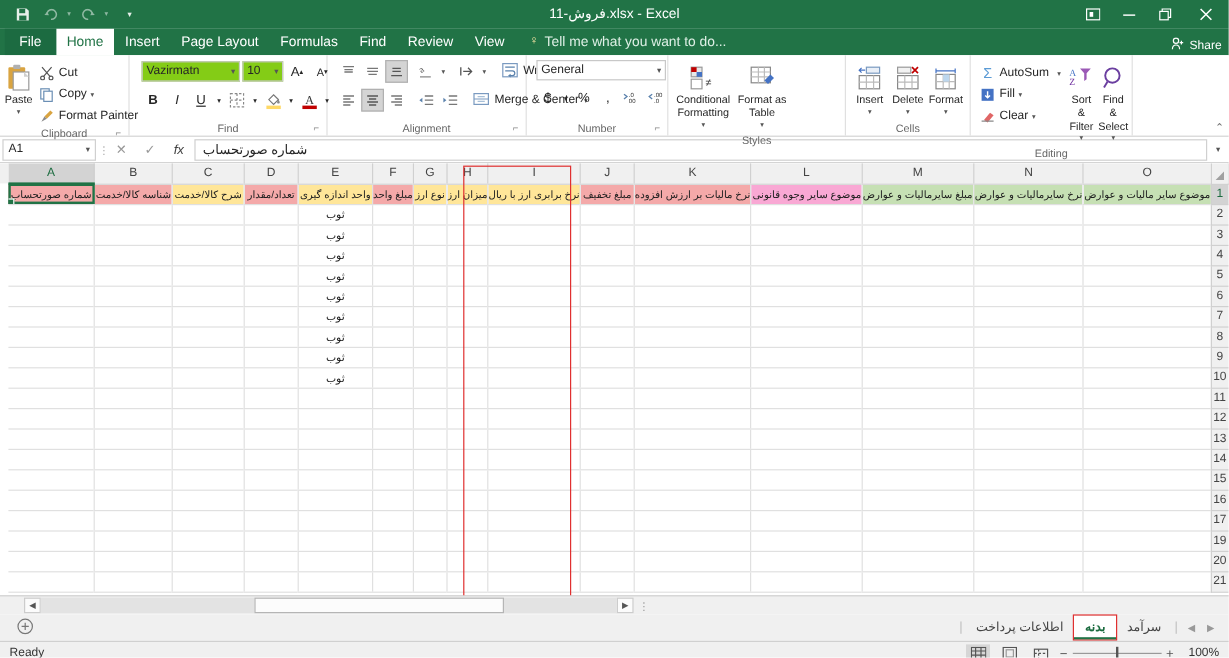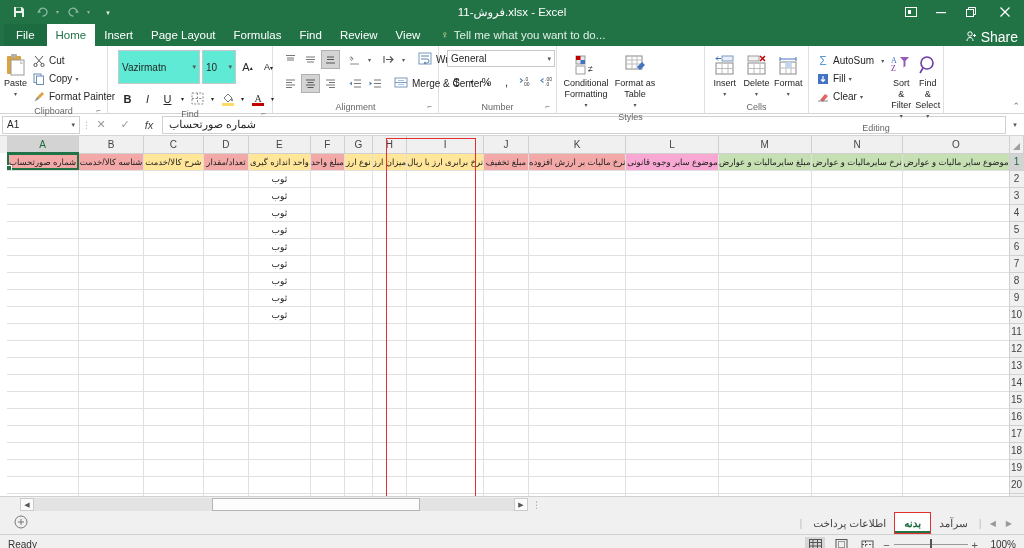--- a/index.html
+++ b/index.html
@@ -51,21 +51,21 @@
   .rb-tab.file { background: #1c6b41; padding: 0 12px; }
   .rb-tab.active { background: #ffffff; color: #217346; }
   .tellme {
     color: #dff0e6; font-size: 11.5px; line-height: 22px;
     padding-left: 12px; display: flex; align-items: center; gap: 5px;
     white-space: nowrap;
   }
   .bulb { font-size: 10px; color: #ffe9a8; }
   .share-btn {
     position: absolute; right: 6px; bottom: 1px;
-    color: #ffffff; font-size: 14px; display: flex; align-items: center; gap: 4px;
+    color: #ffffff; font-size: 10px; display: flex; align-items: center; gap: 4px;
   }
 
   
   .ribbon {
     height: 68px; background: #ffffff; border-bottom: 1px solid #d4d4d4;
     display: flex; align-items: stretch; position: relative;
   }
   .rgroup {
     position: relative; display: flex; flex-direction: column;
     border-right: 1px solid #e0e0e0; padding: 2px 4px 0 4px;
@@ -89,21 +89,21 @@
   .smbtn {
     display: flex; align-items: center; gap: 3px;
     font-size: 10px; color: #262626; height: 17px; padding: 0 3px; white-space: nowrap;
   }
   .smbtn .ic { width: 14px; display: flex; align-items: center; justify-content: center; }
 
   
   .fontrow1 { display: flex; align-items: center; gap: 2px; }
   .fontrow2 { display: flex; align-items: center; gap: 1px; margin-top: 3px; }
   .fsel {
-    height: 34px; border: 1px solid #c8c8c8; background: #5eead4; font-size: 10px;
+    height: 17px; border: 1px solid #c8c8c8; background: #84cc16; font-size: 10px;
     display: flex; align-items: center; padding: 0 3px; color: #262626;
     justify-content: space-between;
   }
   .fsel .cv { font-size: 7px; color: #555; margin-left: 4px; }
   .fbtn {
     width: 19px; height: 19px; display: flex; align-items: center; justify-content: center;
     font-size: 11px; color: #262626;
   }
   .fbtn.b { font-weight: bold; }
   .fbtn.i { font-style: italic; }
@@ -1019,39 +1019,20 @@
           <td class="cell" style="width: 32px;"></td>
           <td class="cell" style="width: 66px;"></td>
           <td class="cell" style="width: 54px;"></td>
           <td class="cell" style="width: 66px;"></td>
           <td class="cell" style="width: 66px;"></td>
           <td class="cell" style="width: 80px;"></td>
           <td class="rowhdr" style="background: rgb(255, 255, 255); border: none;"></td>
         </tr>
         <tr>
           <td class="rowhdr">17</td>
-          <td class="cell" style="width: 94px;"></td>
-          <td class="cell" style="width: 94px;"></td>
-          <td class="cell" style="width: 94px;"></td>
-          <td class="cell" style="width: 94px;"></td>
-          <td class="cell" style="width: 90px;"></td>
-          <td class="cell" style="width: 52px;"></td>
-          <td class="cell" style="width: 62px;"></td>
-          <td class="cell" style="width: 32px;"></td>
-          <td class="cell" style="width: 32px;"></td>
-          <td class="cell" style="width: 32px;"></td>
-          <td class="cell" style="width: 66px;"></td>
-          <td class="cell" style="width: 54px;"></td>
-          <td class="cell" style="width: 66px;"></td>
-          <td class="cell" style="width: 66px;"></td>
-          <td class="cell" style="width: 80px;"></td>
-          <td class="rowhdr" style="background: rgb(255, 255, 255); border: none;"></td>
-        </tr>
-        <tr>
-          <td class="rowhdr">18</td>
           <td class="cell" style="width: 94px;"></td>
           <td class="cell" style="width: 94px;"></td>
           <td class="cell" style="width: 94px;"></td>
           <td class="cell" style="width: 94px;"></td>
           <td class="cell" style="width: 90px;"></td>
           <td class="cell" style="width: 52px;"></td>
           <td class="cell" style="width: 62px;"></td>
           <td class="cell" style="width: 32px;"></td>
           <td class="cell" style="width: 32px;"></td>
           <td class="cell" style="width: 32px;"></td>

